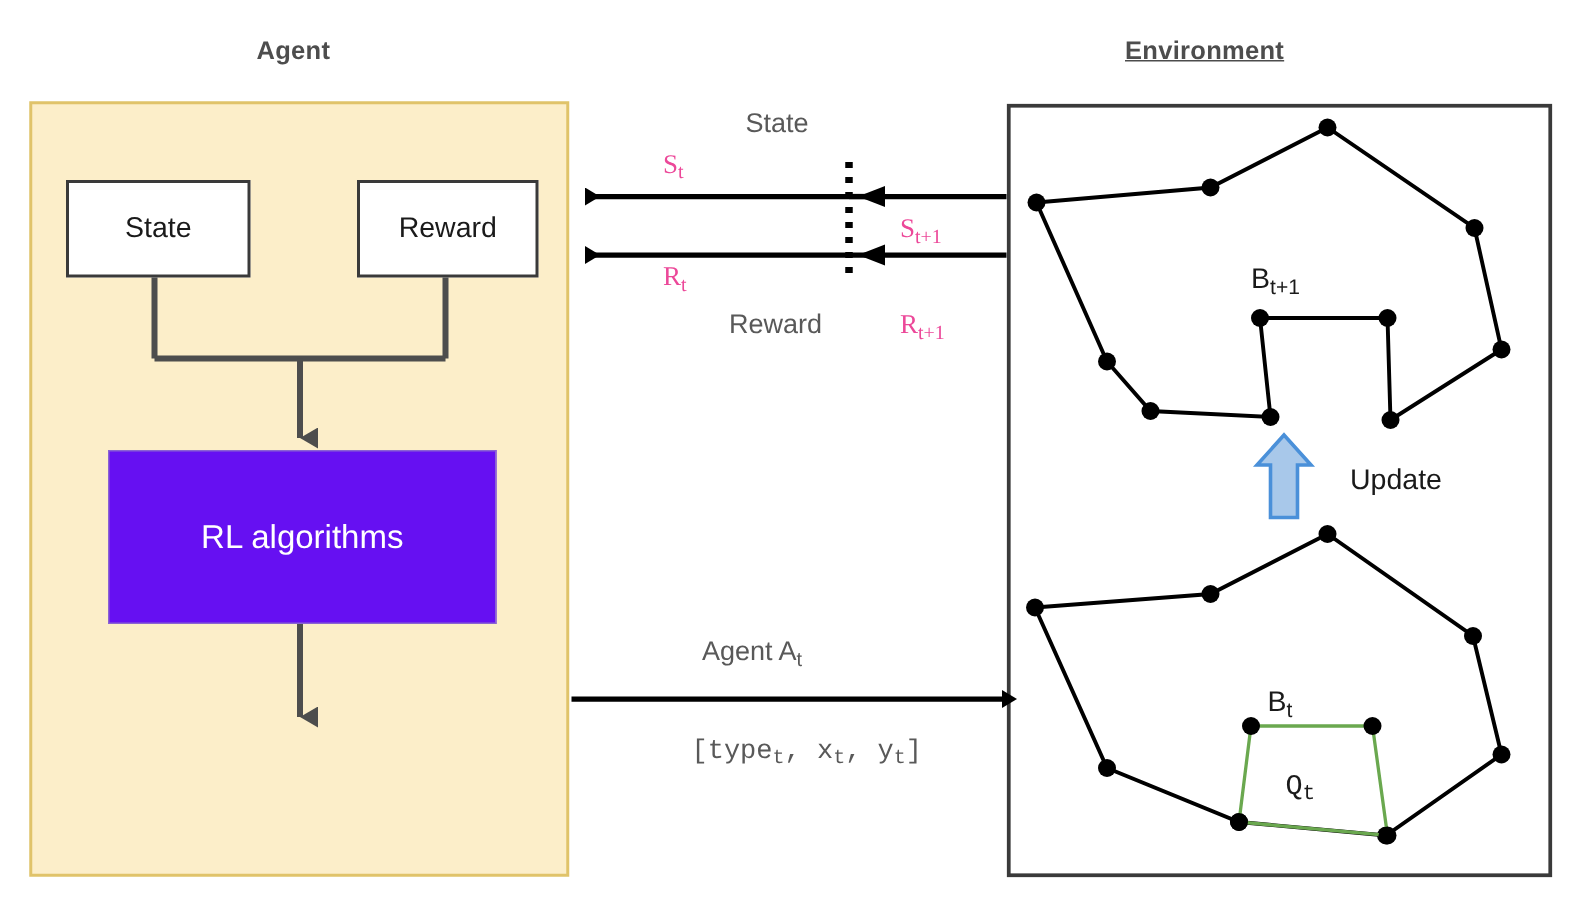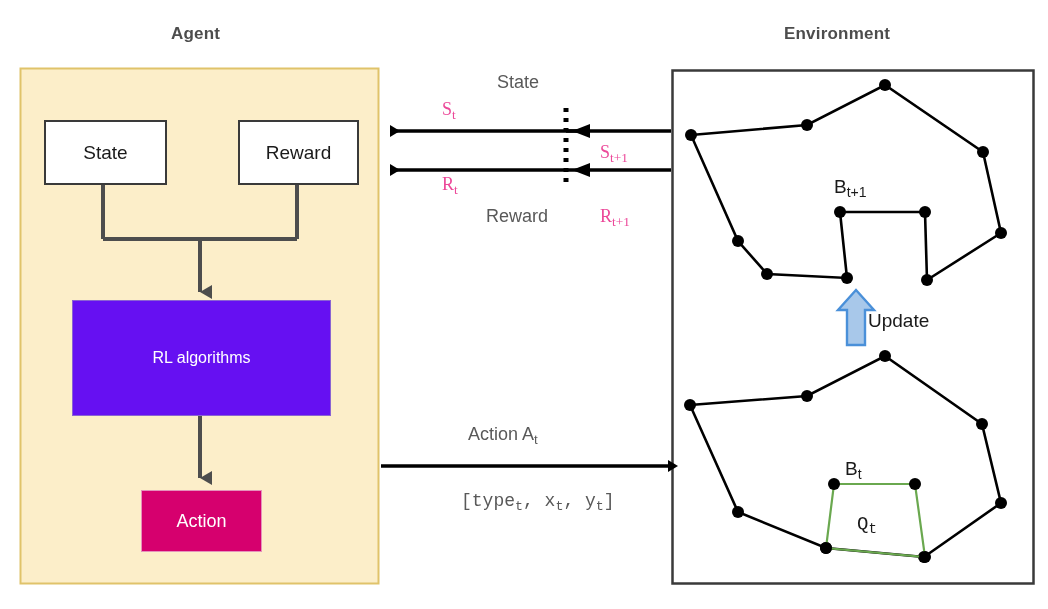--- a/index.html
+++ b/index.html
@@ -41,21 +41,21 @@
   }
   .wbox {
     background: #ffffff;
     border: 2px solid #3a3a3a;
     font-size: 19px;
     color: #1a1a1a;
   }
   .purple-box {
     background: #6610f2;
     border: 1px solid #8a63d2;
-    font-size: 16px;
+    font-size: 22px;
     color: #ffffff;
   }
   .pink-box {
     background: #d6006e;
     border: 1px solid #e592bb;
     font-size: 18px;
     color: #ffffff;
   }
   .edge-label {
     position: absolute;
@@ -72,20 +72,21 @@
     color: #1a1a1a;
     font-size: 19px;
     white-space: nowrap;
     margin-top: 36px;
   }
   .update-label {
     position: absolute;
     color: #1a1a1a;
     font-size: 19px;
     white-space: nowrap;
+    padding-left: 32px;
   }
   sub {
     font-size: 0.74em;
     line-height: 0;
     vertical-align: -0.28em;
   }
 </style>
 </head>
 <body>
 
@@ -176,37 +177,34 @@
         </g>
     </g>
 
     <g>
       <path d="M846,294 L866,294 L866,346 L854,346 L854,346 L846,346 Z" fill="none" stroke="none"></path>
       <path d="M856,290 L874,310 L865,310 L865,345 L847,345 L847,310 L838,310 Z" fill="#a8c8ea" stroke="#4a90d9" stroke-width="2.4" stroke-linejoin="miter"></path>
     </g>
   </svg>
 
   <div class="title" style="left:171px; top:24px;">Agent</div>
-  <div class="title" style="left:784px; top:24px;">Environment</div>
+  <div class="title" style="left:750px; top:24px;text-decoration:underline;">Environment</div>
 
   <div class="boxlabel wbox" style="left:44px; top:120px; width:119px; height:61px;">
     <span>State</span>
   </div>
 
   <div class="boxlabel wbox" style="left:238px; top:120px; width:117px; height:61px;">
     <span>Reward</span>
   </div>
 
   <div class="boxlabel purple-box" style="left:72px; top:300px; width:257px; height:114px;">
     <span>RL algorithms</span>
   </div>
 
-  <div class="boxlabel pink-box" style="left:141px; top:490px; width:119px; height:60px;">
-    <span>Action</span>
-  </div>
 
   <div class="edge-label" style="left:497px; top:72px;">State</div>
 
   <div class="edge-label dark" style="left:442px; top:99px;">
     <span>S</span><sub>t</sub>
   </div>
 
   <div class="edge-label dark" style="left:600px; top:99px;margin-top:43px;">
     <span>S</span><sub>t+1</sub>
   </div>
@@ -215,21 +213,21 @@
     <span>R</span><sub>t</sub>
   </div>
 
   <div class="edge-label dark" style="left:600px; top:174px;margin-top:32px;">
     <span>R</span><sub>t+1</sub>
   </div>
 
   <div class="edge-label" style="left:486px; top:206px;">Reward</div>
 
   <div class="edge-label" style="left:468px; top:424px;">
-    <span>Action A</span><sub>t</sub>
+    <span>Agent A</span><sub>t</sub>
   </div>
 
   <div class="edge-label" style="left:461px; top:491px;font-family:Liberation Mono, monospace;">
     <span>[type</span><sub>t</sub><span>, x</span><sub>t</sub><span>, y</span><sub>t</sub><span>]</span>
   </div>
 
   <div class="poly-label" id="lbl-btp1" style="left: 834px; top: 140px;">
     <span>B</span><sub>t+1</sub>
   </div>
 

